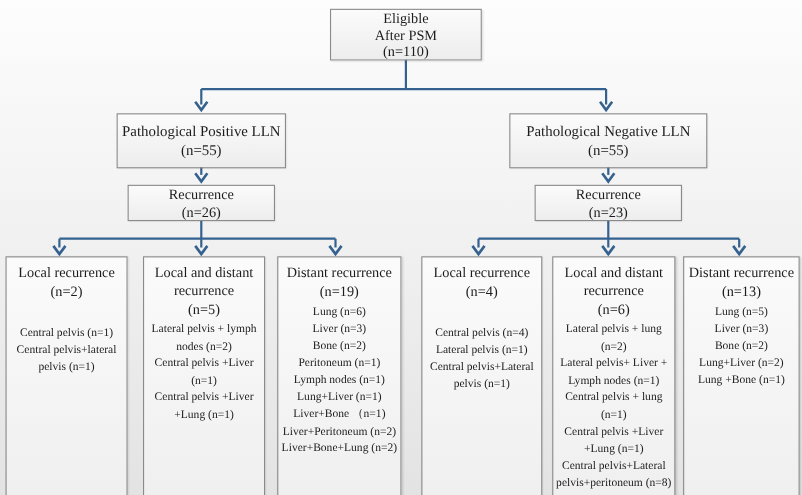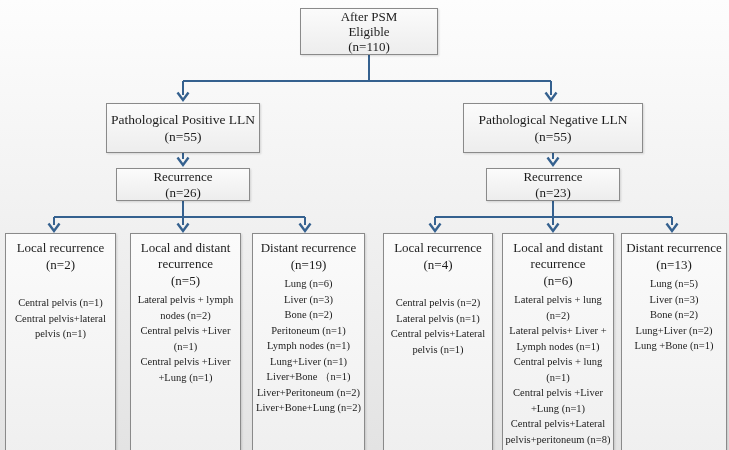--- a/index.html
+++ b/index.html
@@ -65,22 +65,22 @@
     </g>
     <g stroke="#35618f">
       <path d="M553 201 V217 M435 217 H672 M435 217 V225 M553 217 V225 M672 217 V225"></path>
       <path class="chev" d="M429.5 223.5 L435 231 L440.5 223.5"></path>
       <path class="chev" d="M547.5 223.5 L553 231 L558.5 223.5"></path>
       <path class="chev" d="M666.5 223.5 L672 231 L677.5 223.5"></path>
     </g>
   </svg>
 
   <div class="box top-box">
+    <div>Eligible</div>
     <div>After PSM</div>
-    <div>Eligible</div>
     <div>(n=110)</div>
   </div>
 
   <div class="box lvl2 pos">
     <div>Pathological Positive LLN</div>
     <div>(n=55)</div>
   </div>
   <div class="box lvl2 neg">
     <div>Pathological Negative LLN</div>
     <div>(n=55)</div>
@@ -127,21 +127,21 @@
       <div class="item">Liver+Bone （n=1)</div>
       <div class="item">Liver+Peritoneum (n=2)</div>
       <div class="item">Liver+Bone+Lung (n=2)</div>
     </div>
   </div>
 
   <div class="box outcome o4">
     <div class="btitle">Local recurrence</div>
     <div class="bcount">(n=4)</div>
     <div class="items spaced">
-      <div class="item">Central pelvis (n=2)</div>
+      <div class="item">Central pelvis (n=4)</div>
       <div class="item">Lateral pelvis (n=1)</div>
       <div class="item">Central pelvis+Lateral pelvis (n=1)</div>
     </div>
   </div>
 
   <div class="box outcome o5">
     <div class="btitle">Local and distant recurrence</div>
     <div class="bcount">(n=6)</div>
     <div class="items">
       <div class="item">Lateral pelvis + lung (n=2)</div>

